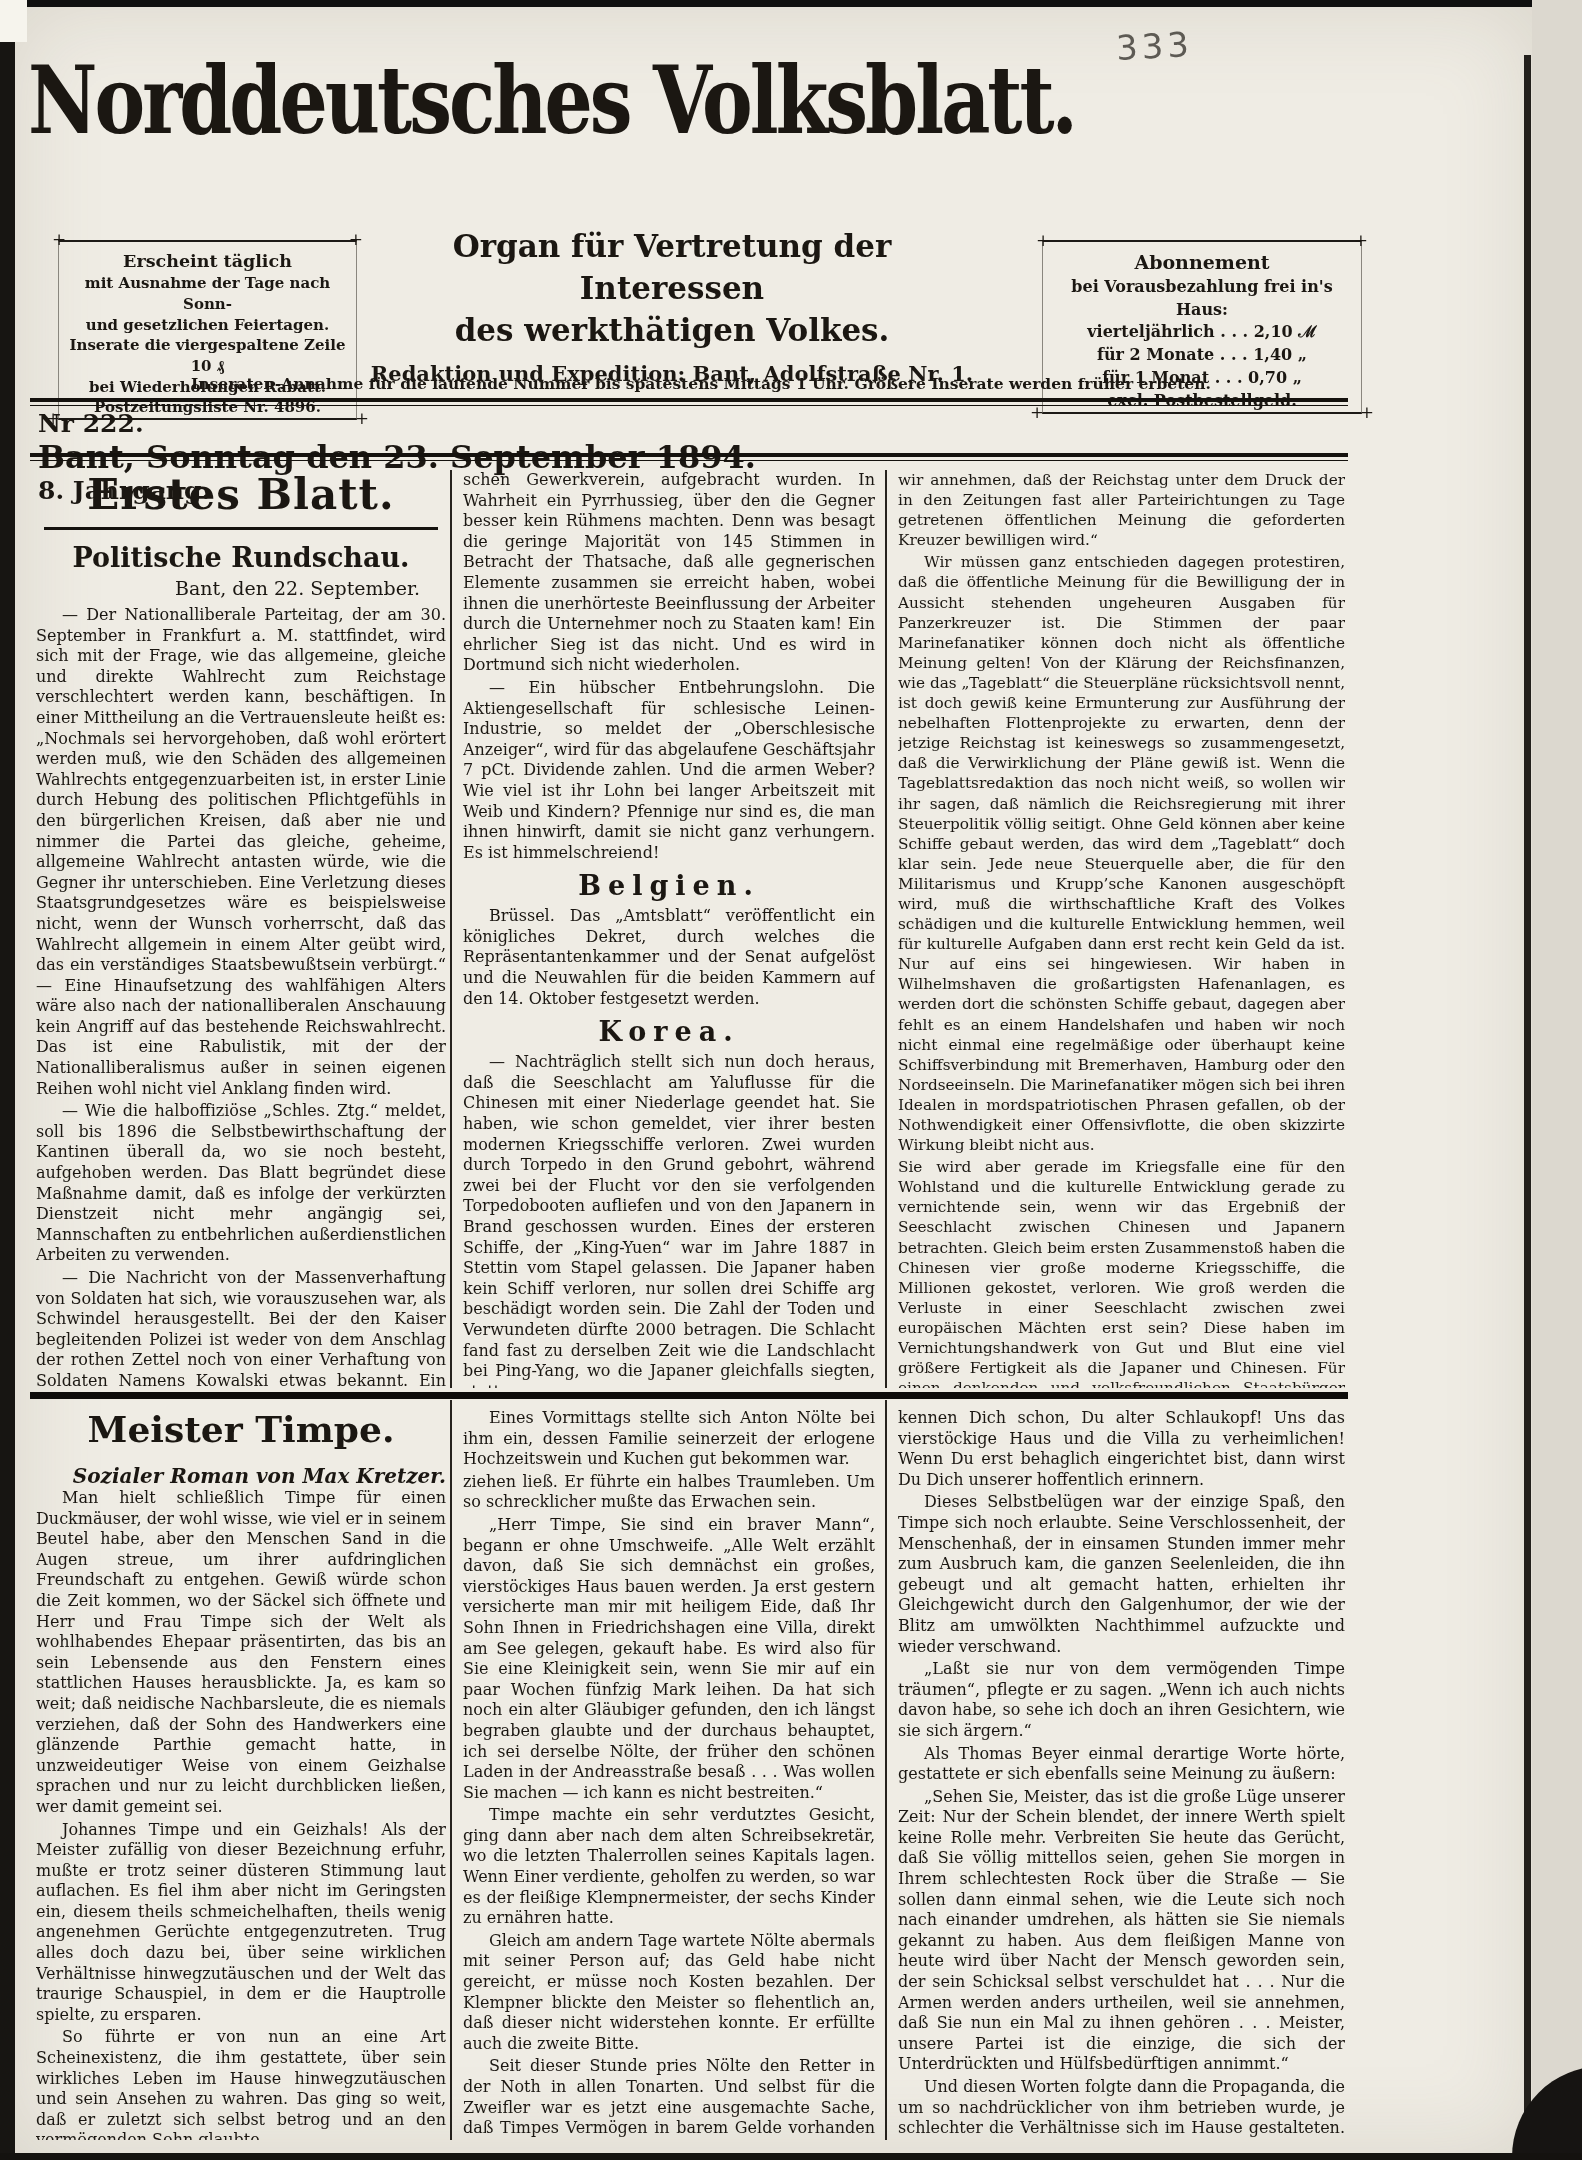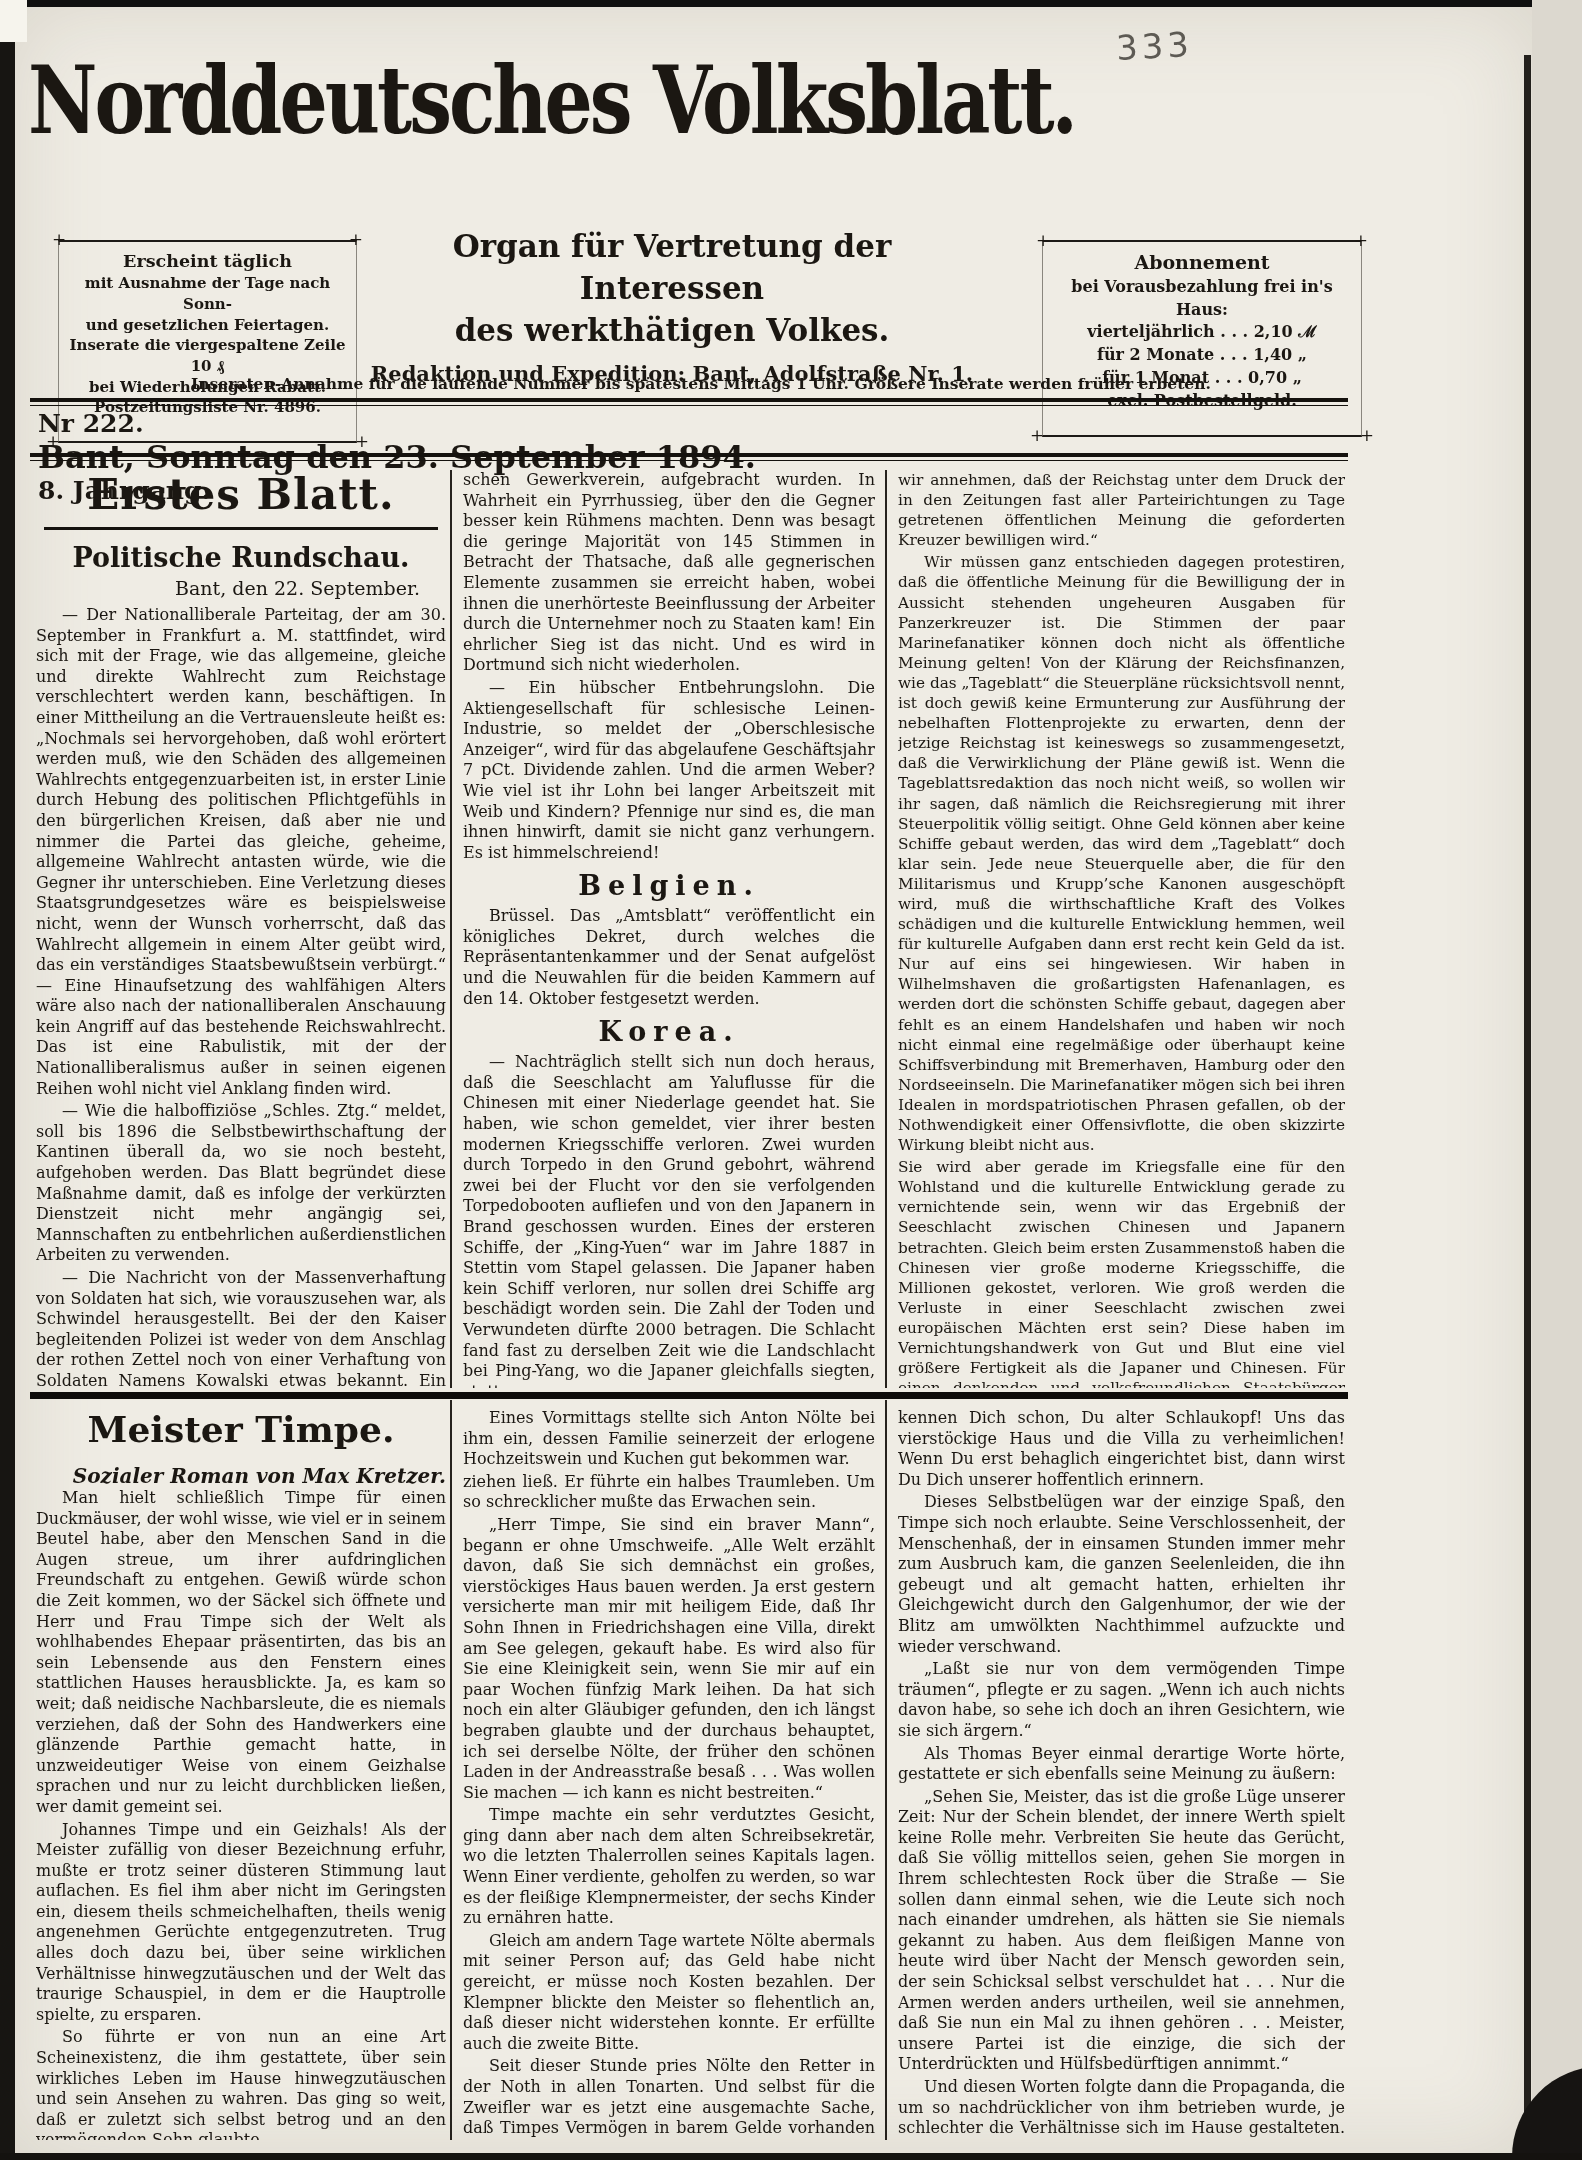--- a/index.html
+++ b/index.html
@@ -19,21 +19,21 @@
          color:#45423c;transform:rotate(-3deg);letter-spacing:4px;opacity:.85;}
   .hw433{position:absolute;left:1540px;top:18px;font-family:"DejaVu Sans",sans-serif;font-size:24px;
          color:#56524a;transform:rotate(12deg);opacity:.55;letter-spacing:2px;}
   
   .masthead{position:absolute;left:28px;top:46px;width:952px;text-align:center;font-weight:bold;
             font-size:76px;letter-spacing:-3px;white-space:nowrap;transform:scaleY(1.22);transform-origin:top center;}
   .obox{position:absolute;border-top:2px solid #1d1a16;border-bottom:2px solid #1d1a16;
         border-left:1px solid #8a867e;border-right:1px solid #8a867e;text-align:center;font-weight:bold;}
   .obox::before{content:"+";position:absolute;left:-7px;top:-14px;font-size:17px;font-weight:normal;}
   .obox::after{content:"+";position:absolute;right:-7px;top:-14px;font-size:17px;font-weight:normal;}
-  .obox-in{position:relative;padding:7px 6px 23px;}
+  .obox-in{position:relative;padding:7px 6px 0;}
   .obox-in::before{content:"+";position:absolute;left:-13px;bottom:-12px;font-size:17px;font-weight:normal;}
   .obox-in::after{content:"+";position:absolute;right:-13px;bottom:-12px;font-size:17px;font-weight:normal;}
   .leftbox{left:58px;top:240px;width:297px;font-size:15px;line-height:1.38;}
   .leftbox .t{font-size:17.5px;}
   .abobox{left:1042px;top:240px;width:318px;font-size:16px;line-height:1.42;}
   .abobox .t{font-size:19px;}
   .organ{position:absolute;left:362px;top:226px;width:620px;text-align:center;}
   .organ .l1,.organ .l2{font-size:31px;font-weight:bold;line-height:1.35;}
   .organ .l3{font-size:21px;margin-top:9px;font-weight:bold;}
   .notice{position:absolute;left:40px;top:374px;width:1322px;text-align:center;font-size:15.5px;font-weight:bold;}

